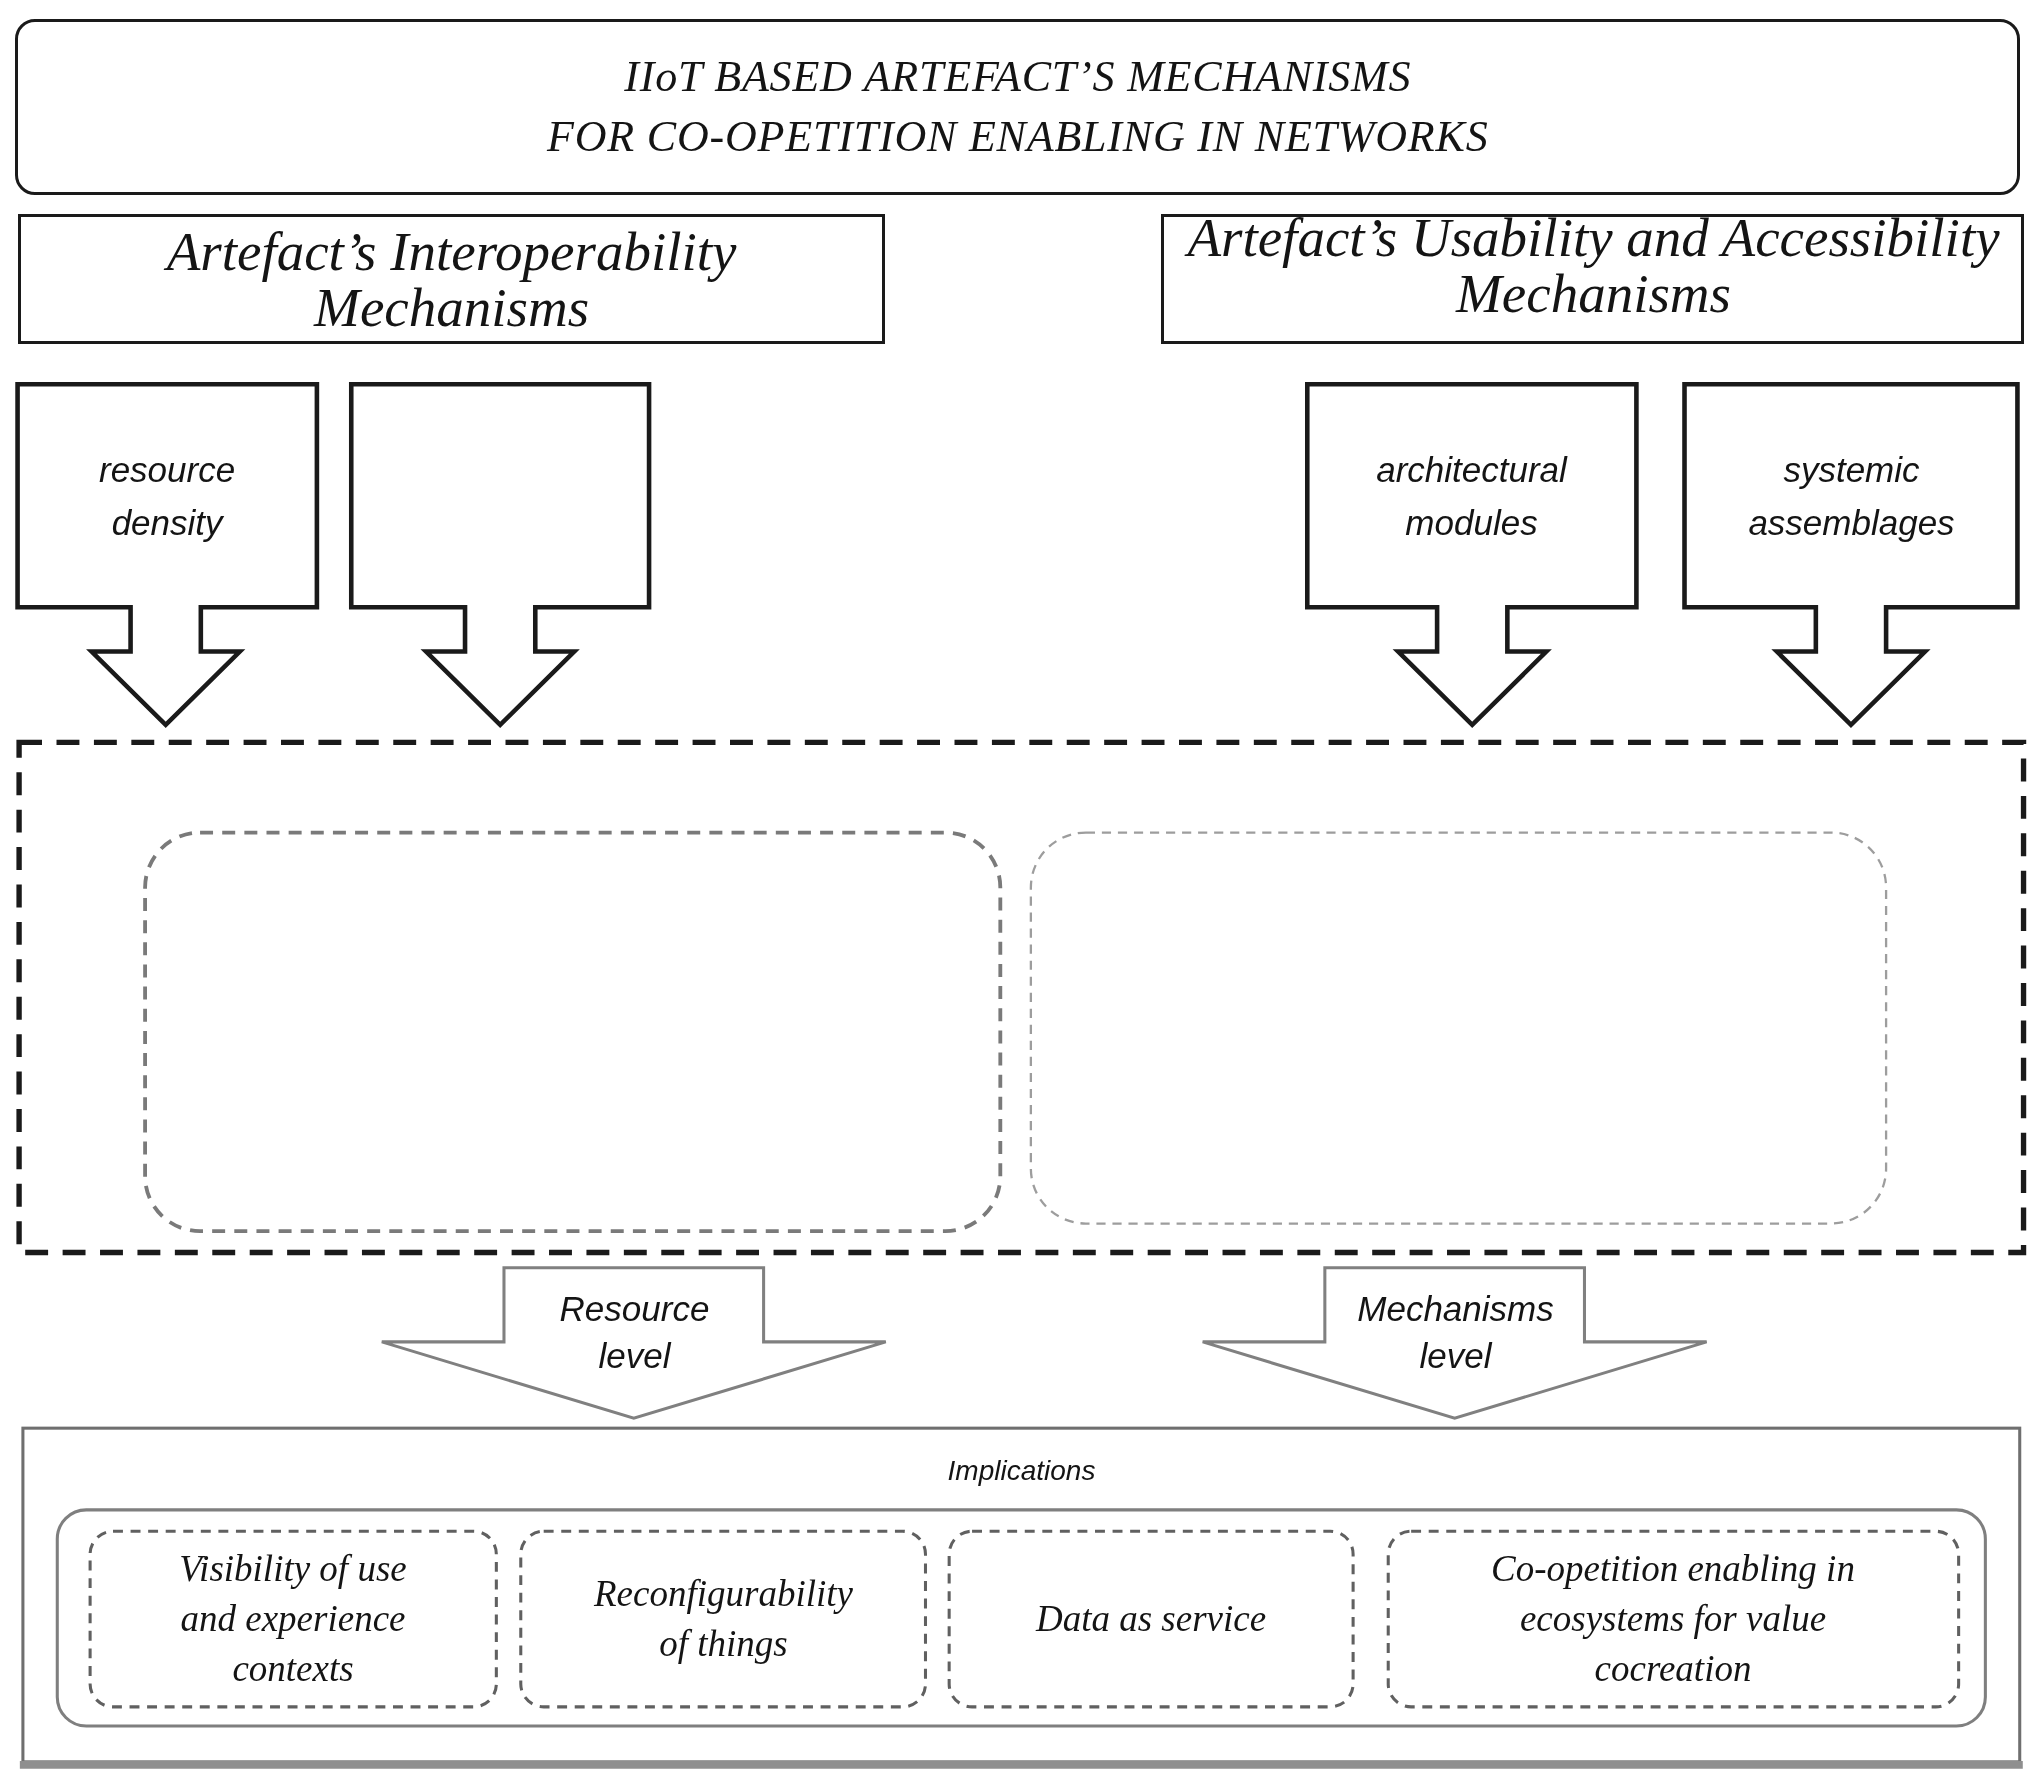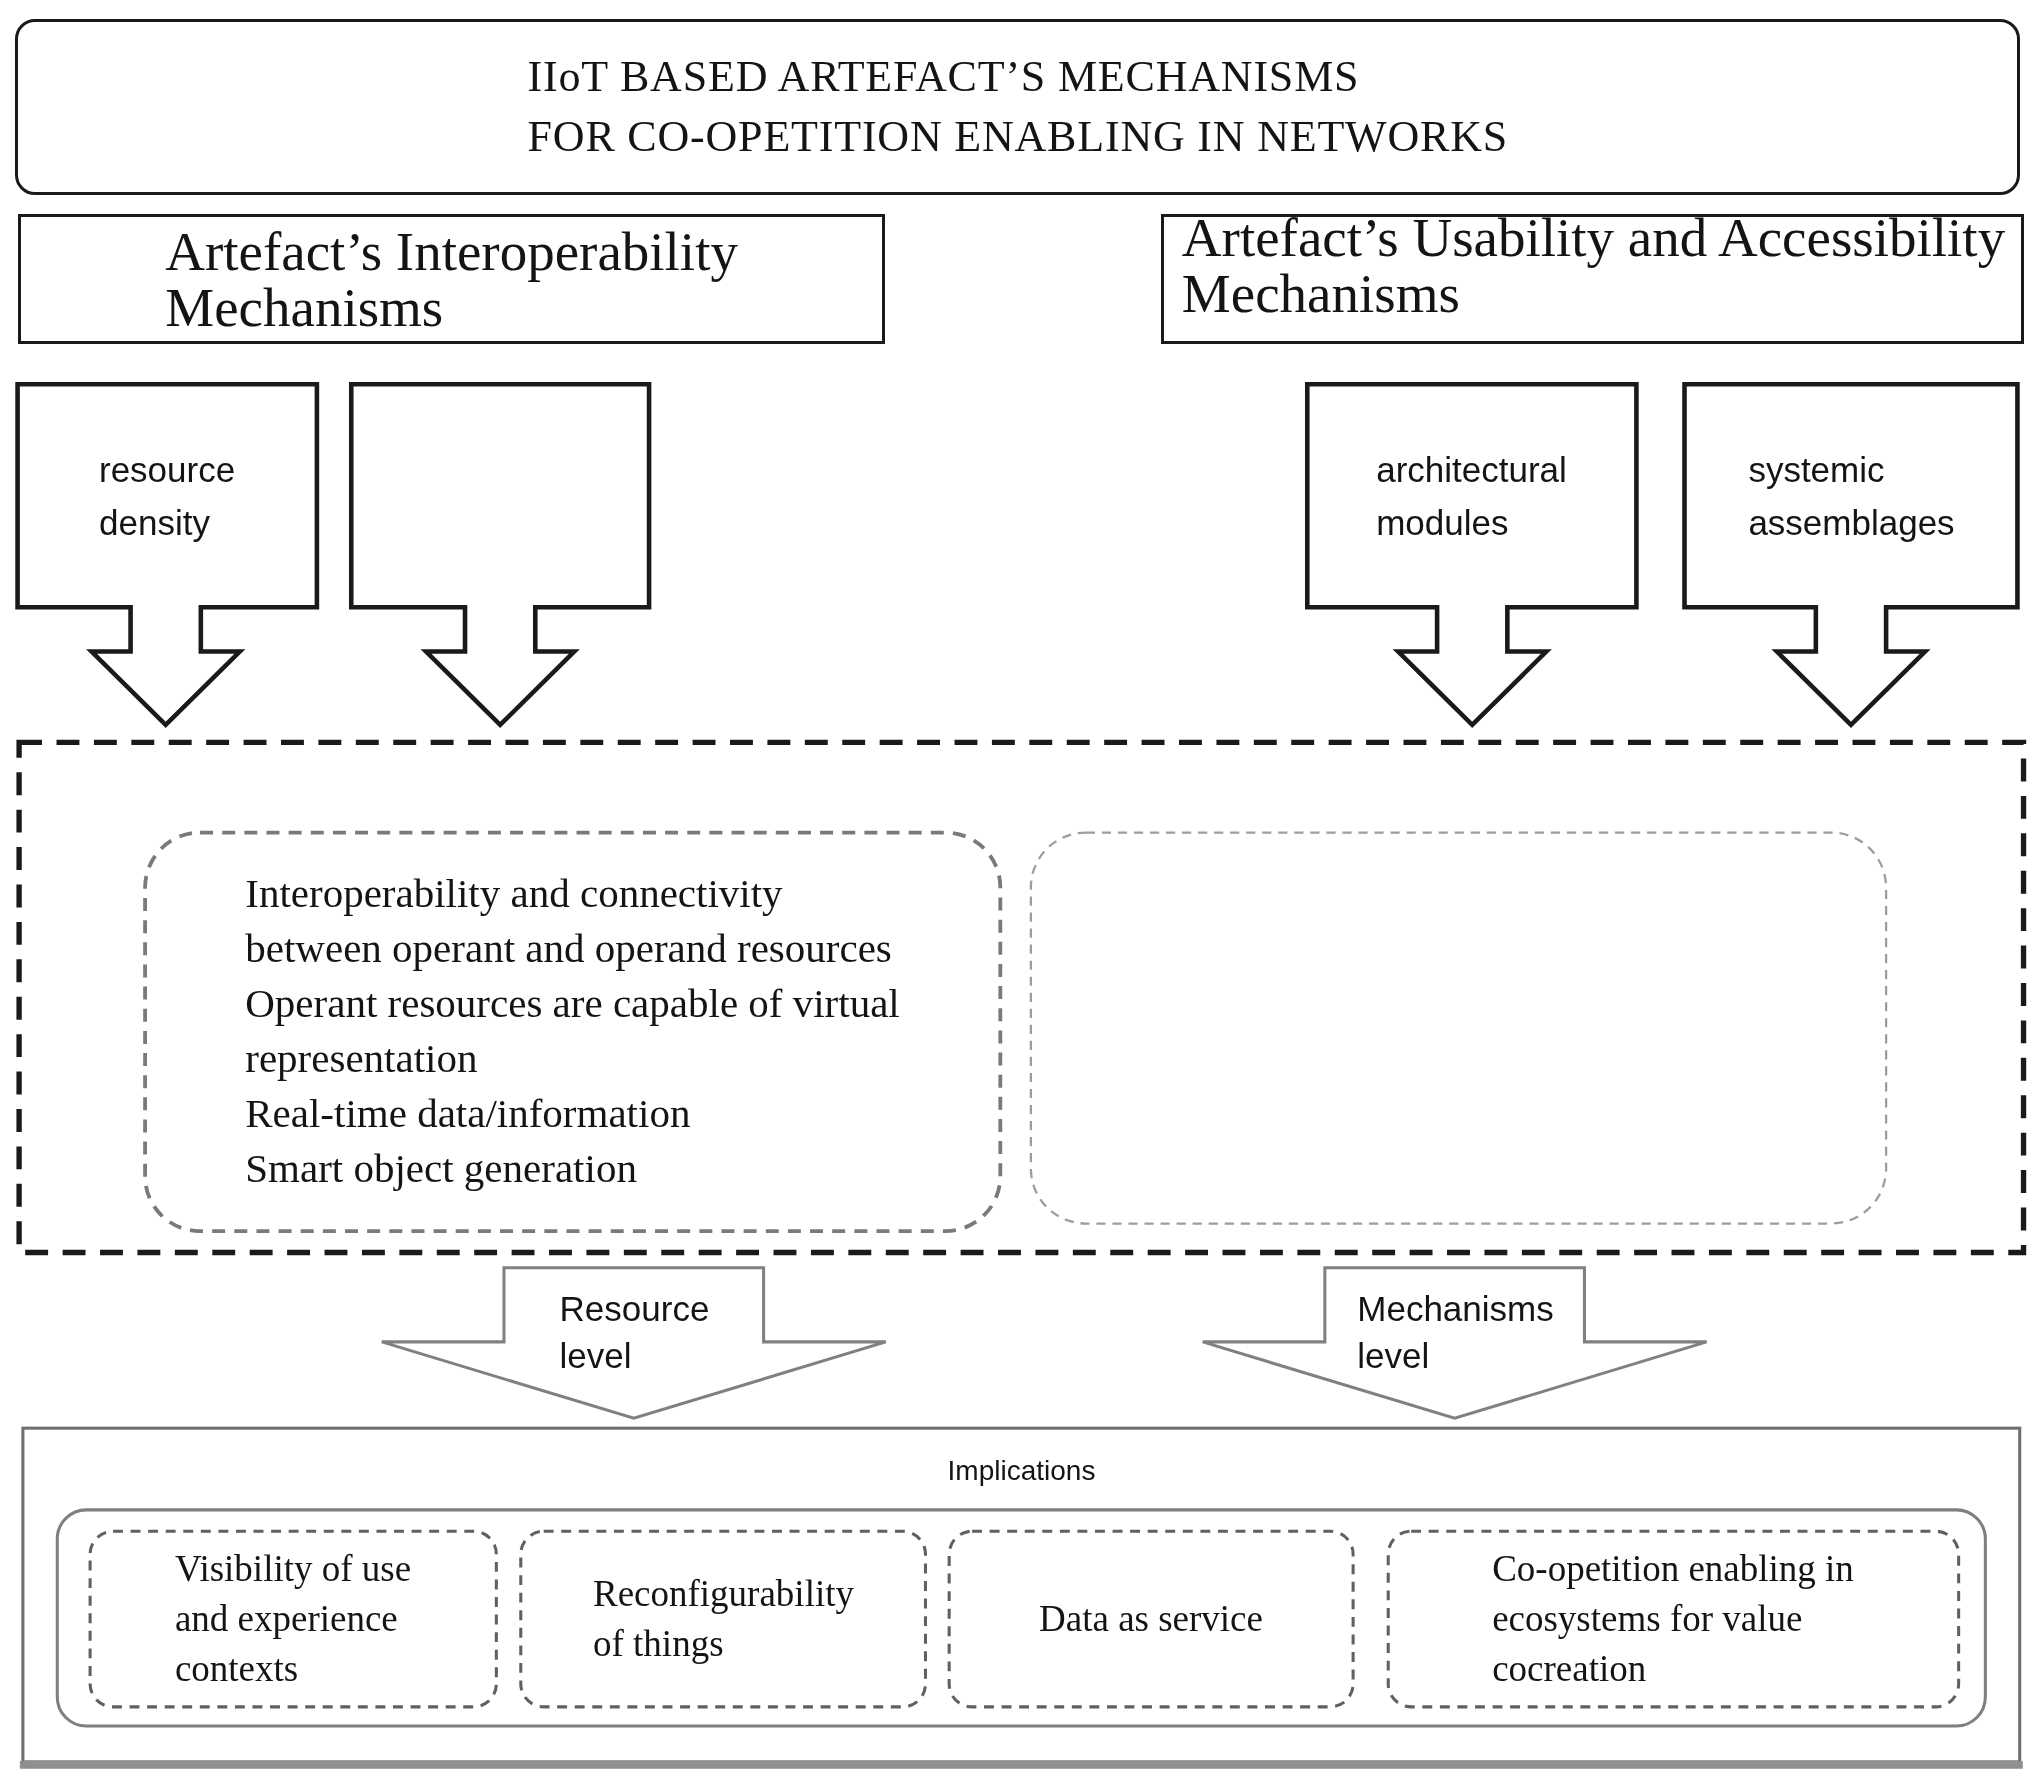--- a/index.html
+++ b/index.html
@@ -8,21 +8,21 @@
     width:2035px;
     height:1785px;
     background:#ffffff;
     font-family:"Liberation Serif", serif;
     color:#141414;
   }
   #shape-layer{position:absolute;left:0;top:0;width:2035px;height:1785px;}
   .abs{position:absolute;}
   .center-flex{
     display:flex;align-items:center;justify-content:center;
-    white-space:pre-line;
+    text-align:center;white-space:pre-line;font-style:italic;
   }
   .serif{font-family:"Liberation Serif", serif;}
   .sans{font-family:"Liberation Sans", sans-serif;}
 
   
   .title-box{
     left:15.3px;top:19px;width:1999px;height:170px;
     border:3.1px solid #1a1a1a;border-radius:20px;
     background:#ffffff;
   }
@@ -112,26 +112,20 @@
   <div class="abs center-flex serif hdr-text hdr-text-right">Artefact’s Usability and Accessibility
 Mechanisms</div>
 
   <div class="abs center-flex sans mech-label" style="left:17.6px;width:299px;">resource
 density</div>
   <div class="abs center-flex sans mech-label" style="left:1307px;width:329px;">architectural
 modules</div>
   <div class="abs center-flex sans mech-label" style="left:1685px;width:333px;">systemic
 assemblages</div>
 
-  <div class="abs center-flex serif mid-text" style="left:145px;width:855px;">Interoperability and connectivity
-between operant and operand resources
-Operant resources are capable of virtual
-representation
-Real-time data/information
-Smart object generation</div>
 
   <div class="abs center-flex sans level-label" style="left:474px;width:321px;">Resource
 level</div>
   <div class="abs center-flex sans level-label" style="left:1295px;width:321px;">Mechanisms
 level</div>
 
   <div class="abs center-flex sans impl-heading">Implications</div>
 
   <div class="abs center-flex serif impl-item-label" style="left:90px;width:406px;">Visibility of use
 and experience

